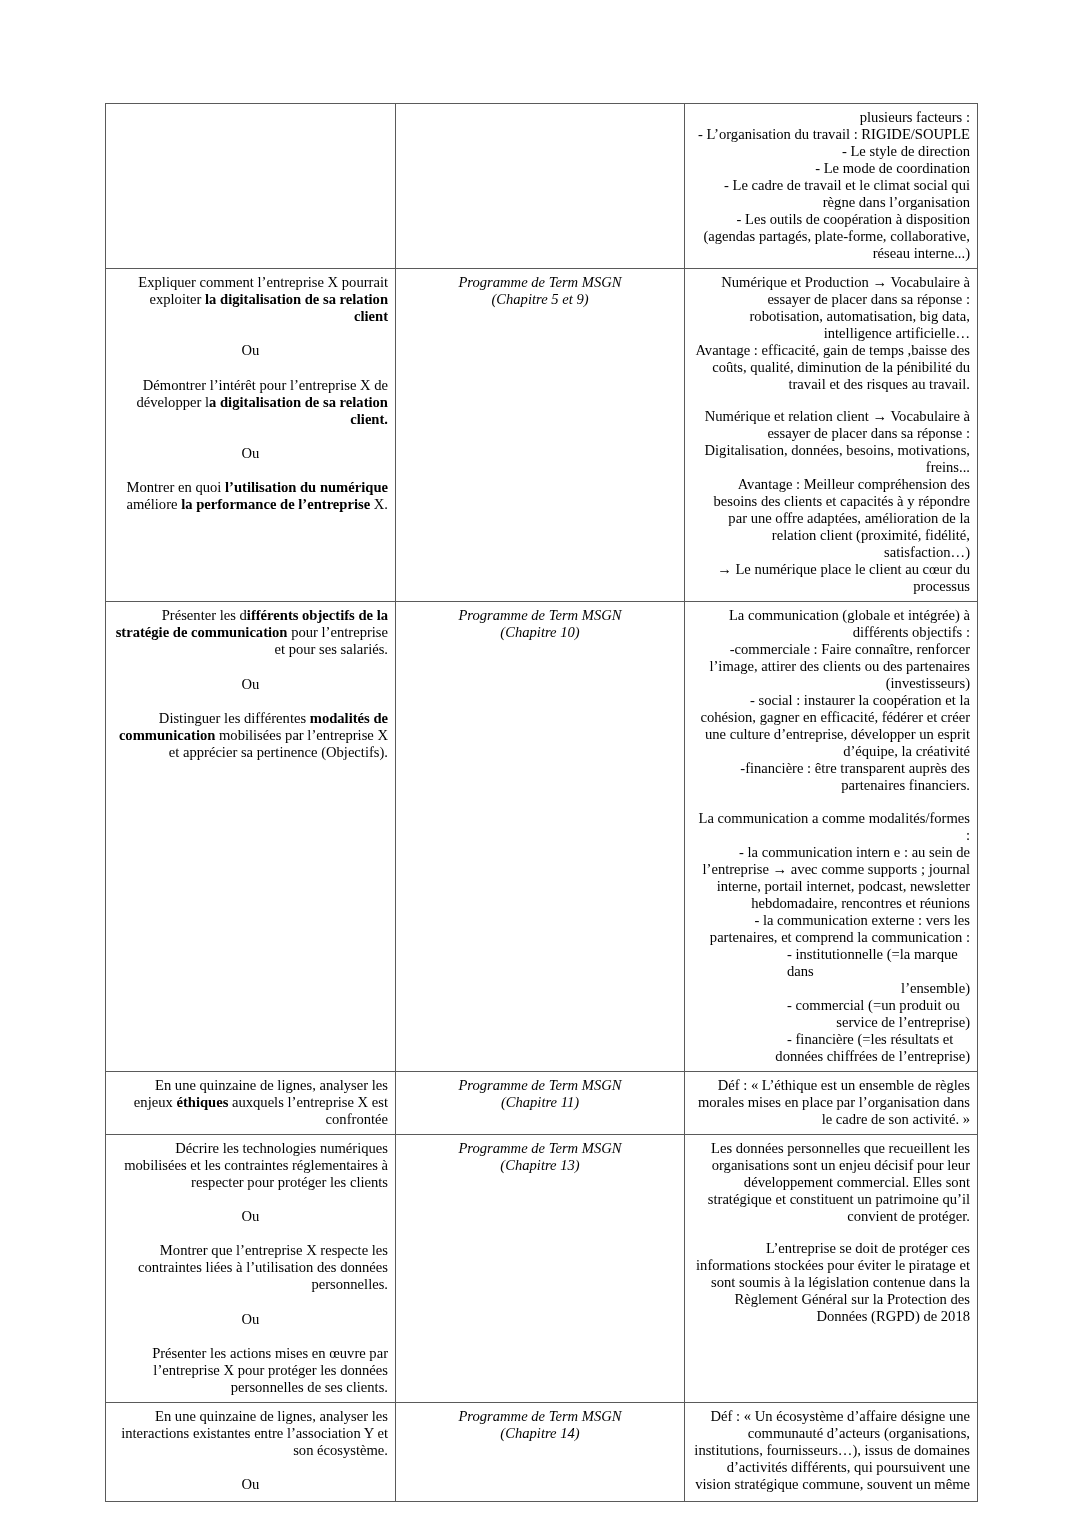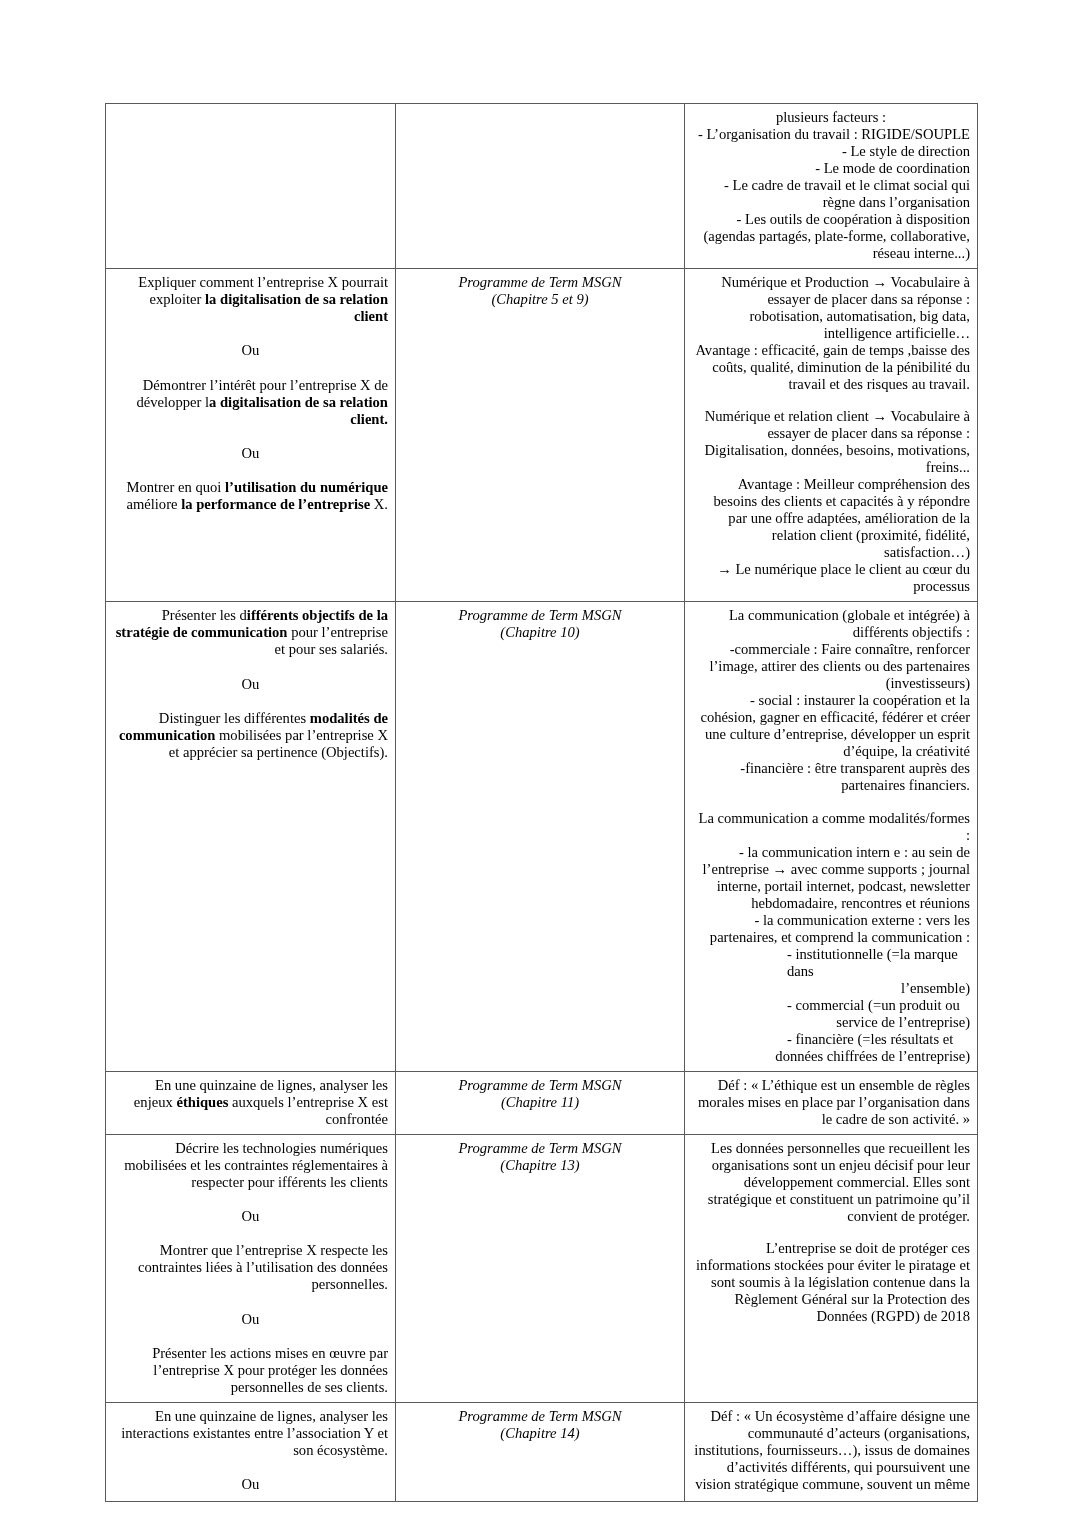--- a/index.html
+++ b/index.html
@@ -50,21 +50,21 @@
   .mid .line { display: block; font-style: italic; }
 
   .ou {
     display: block;
     text-align: center;
     margin: 2px;
   }
   .sp { display: block; height: 1.05em; }
   b, .b { font-weight: bold; }
   .blk { display: block; text-align: right; }
-  .ctr-top { text-align: center; display: block; }
+  .ctr-top { text-align: right; display: block; }
   .indent { display: block; padding-left: 95px; text-indent: 0; }
   .vmid { vertical-align: middle; }
 </style>
 </head>
 <body>
 
 <div class="page">
 
   <table class="grid">
     <colgroup>
@@ -151,21 +151,21 @@
           <span class="line">Programme de Term MSGN</span>
           <span class="line">(Chapitre 11)</span>
         </td>
         <td>
           <span class="blk">Déf : « L’éthique est un ensemble de règles morales mises en place par l’organisation dans le cadre de son activité. »</span>
         </td>
       </tr>
 
       <tr>
         <td>
-          <span class="blk">Décrire les technologies numériques mobilisées et les contraintes réglementaires à respecter pour ifférents les clients</span>
+          <span class="blk">Décrire les technologies numériques mobilisées et les contraintes réglementaires à respecter pour protéger les clients</span>
           <span class="sp"></span>
           <span class="ou">Ou</span>
           <span class="sp"></span>
           <span class="blk">Montrer que l’entreprise X respecte les contraintes liées à l’utilisation des données personnelles.</span>
           <span class="sp"></span>
           <span class="ou">Ou</span>
           <span class="sp"></span>
           <span class="blk">Présenter les actions mises en œuvre par l’entreprise X pour protéger les données personnelles de ses clients.</span>
         </td>
         <td class="mid">

